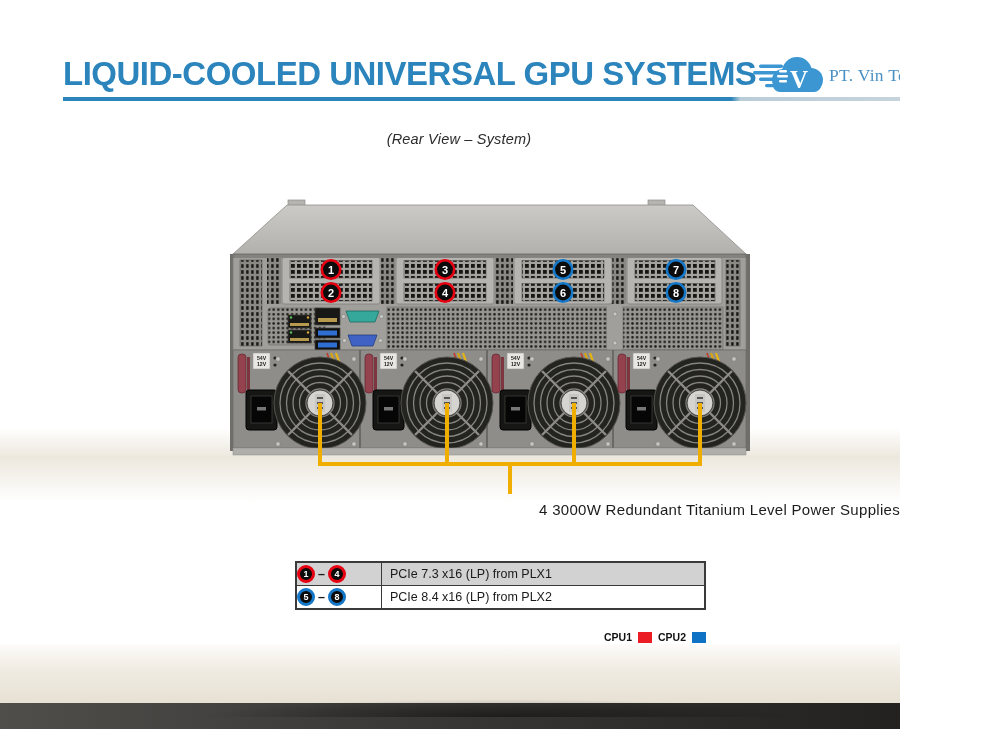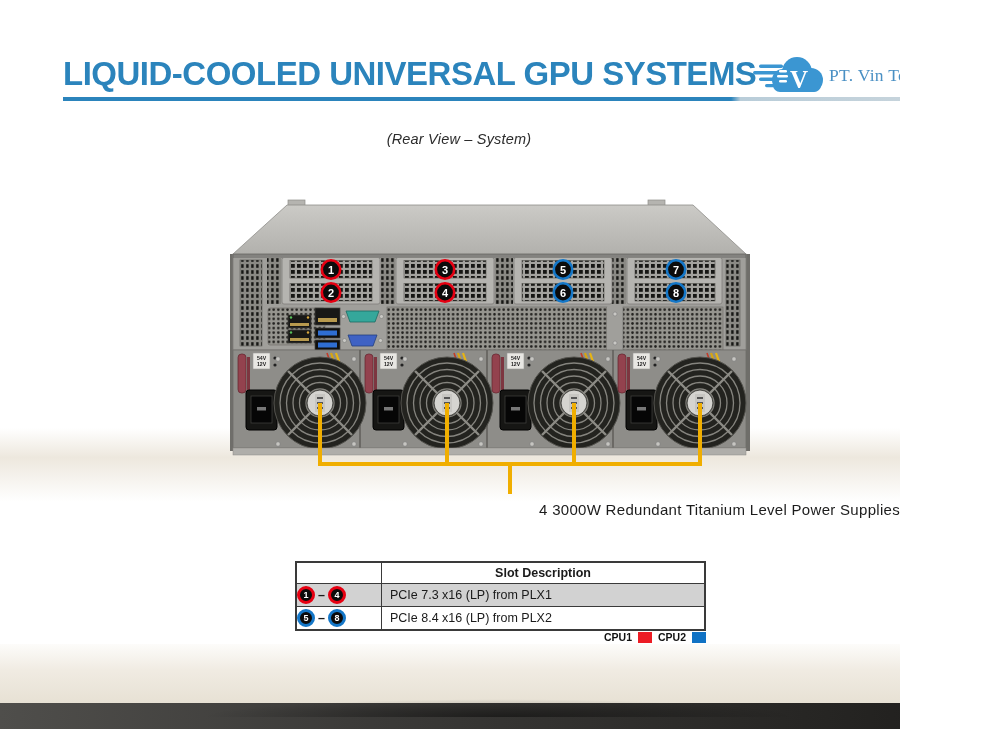--- a/index.html
+++ b/index.html
@@ -385,24 +385,20 @@
   <div class="yline yv2" style="background: rgb(240, 174, 0);"></div>
   <div class="yline yv3" style="background: rgb(240, 174, 0);"></div>
   <div class="yline yv4" style="background: rgb(240, 174, 0);"></div>
   <div class="yline yh" style="background: rgb(240, 174, 0);"></div>
   <div class="yline ystub" style="background: rgb(240, 174, 0);"></div>
 
   <div class="caption">4 3000W Redundant Titanium Level Power Supplies</div>
 
   <table class="slot-table">
     <tbody>
-        <tr>
-      <th class="col-range"></th>
-      <th>Slot Description</th>
-    </tr>
     <tr class="row-gray">
       <td class="col-range">
         <span class="badge" style="border-color: rgb(230, 0, 18);">1</span><span class="range-dash">–</span><span class="badge" style="border-color: rgb(230, 0, 18);">4</span>
       </td>
       <td>PCIe 7.3 x16 (LP) from PLX1</td>
     </tr>
     <tr class="row-white">
       <td class="col-range">
         <span class="badge" style="border-color: rgb(20, 119, 200);">5</span><span class="range-dash">–</span><span class="badge" style="border-color: rgb(20, 119, 200);">8</span>
       </td>

